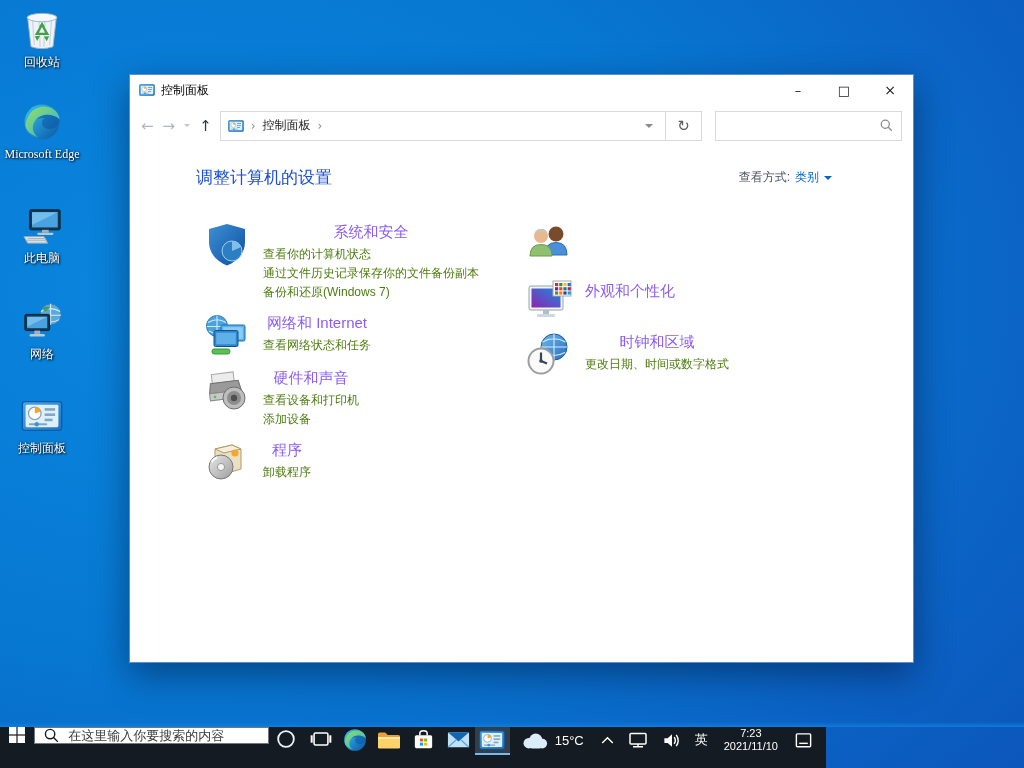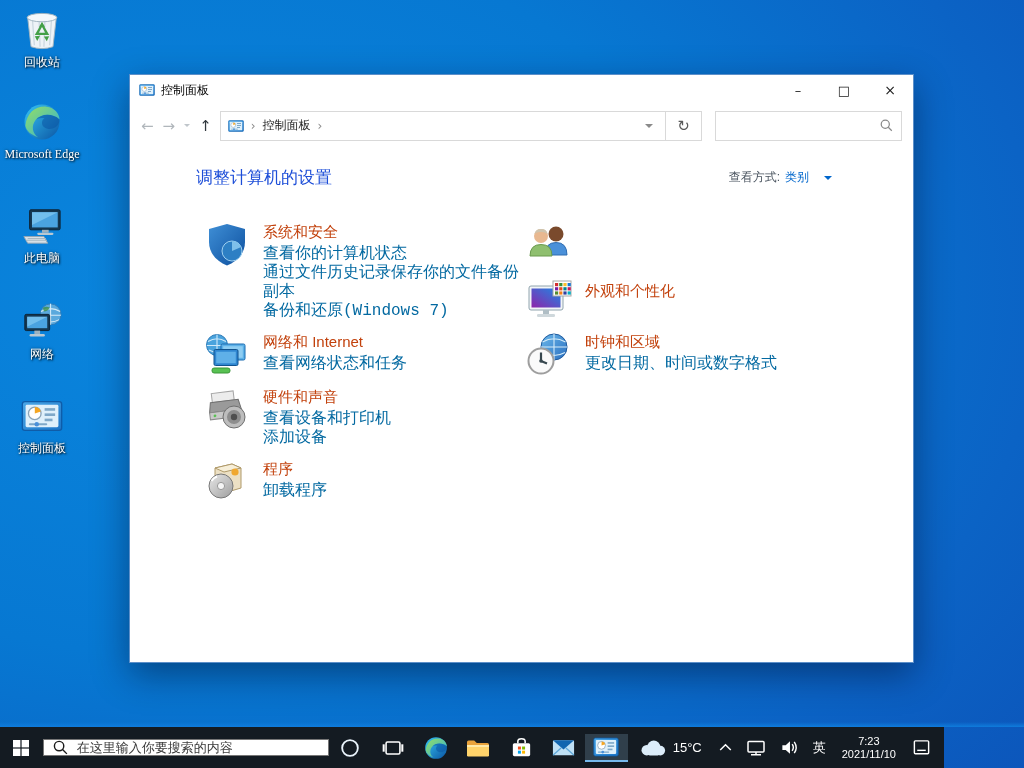--- a/index.html
+++ b/index.html
@@ -52,41 +52,41 @@
 
   .srch { width:187px; height:30px; border:1px solid #d9d9d9; display:flex; align-items:center;
     padding:0 8px; background:#fff; }
   .srch input { flex:1; border:none; outline:none; font-size:12px; min-width:0; }
 
   .content { flex:1; padding-top:20px; overflow:hidden; }
   .head-row { display:flex; justify-content:space-between; align-items:center;
     margin:0 81px 0 66px; }
   .head-row h1 { font-size:17px; font-weight:400; color:#1d4ed8; }
   .viewby { font-size:12px; color:#4b5560; display:flex; align-items:center; gap:5px; }
-  .viewby a { color:#0066cc; text-decoration:none; display:flex; align-items:center; gap:15px; }
+  .viewby a { color:#0066cc; text-decoration:none; display:flex; align-items:center; gap:5px; }
   .viewby .tri { width:0; height:0; border:4px solid transparent; border-top-color:#0066cc;
     margin-top:4px; }
 
   .cats { display:flex; margin-top:33px; padding-left:75px; }
   .col-l { width:322px; flex:none; }
   .col-r { flex:1; }
   .cat { display:flex; margin-bottom:11px; }
   .cat.ctr { align-items:center; }
   .cat-ic { width:44px; height:44px; flex:none; margin-right:14px; }
   .cat-tx { padding-top:1px; }
-  .cat-title { display:block; font-size:15px; color:#c2410c; text-decoration:none;
-    margin-bottom:3px; }
+  .cat-title { display:block; font-size:15px; color:#8b5cf6; text-decoration:none;
+    margin-bottom:3px;text-align:center; }
   .cat.ctr .cat-title { margin-bottom:16px; }
-  .cat-link { display:flex; align-items:center; gap:4px; font-size:16px; color:#0369a1;
-    text-decoration:none; line-height:19px;font-family:Liberation Mono, monospace; }
+  .cat-link { display:flex; align-items:center; gap:4px; font-size:12px; color:#4d7c0f;
+    text-decoration:none; line-height:19px; }
   .uac { width:13px; height:13px; flex:none; }
 
   
-  .taskbar { position:absolute; left:0; bottom:0; width:944px; height:41px; background:#141b22;
-    display:flex; align-items:center; color:#fff; }
+  .taskbar { position:absolute; left:0; bottom:0; width:826px; height:41px; background:#141b22;
+    display:flex; align-items:flex-start; color:#fff; }
   .tb-start { width:48px; display:flex; align-items:center; justify-content:center; }
   .tb-search { width:320px; background:#fff; border:1px solid #767676; display:flex;
     align-items:center; padding:0 9px; gap:9px; }
   .tb-search input { flex:1; border:none; outline:none; font-size:13px; background:transparent;
     min-width:0; color:#2a2a2a; }
   .tb-search input::placeholder { color:#3b3b3b; opacity:1; }
   .tb-btn { width:48px; display:flex; align-items:center; justify-content:center; }
   .tb-btn.active { background:rgba(130,170,200,.25); border-bottom:2px solid #76b9ed; }
   .tb-tray { margin-left:auto; display:flex; align-items:center; }
   .tb-weather { display:flex; align-items:center; gap:7px; padding:0 10px; font-size:13px; }

